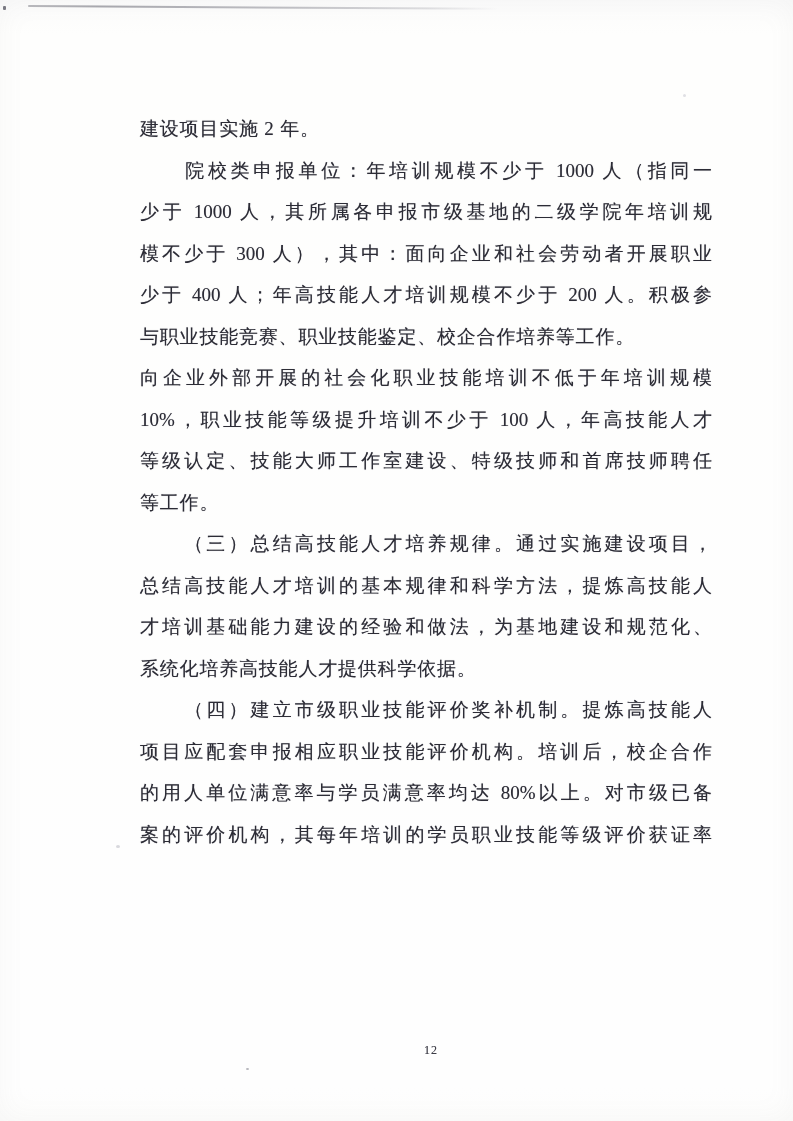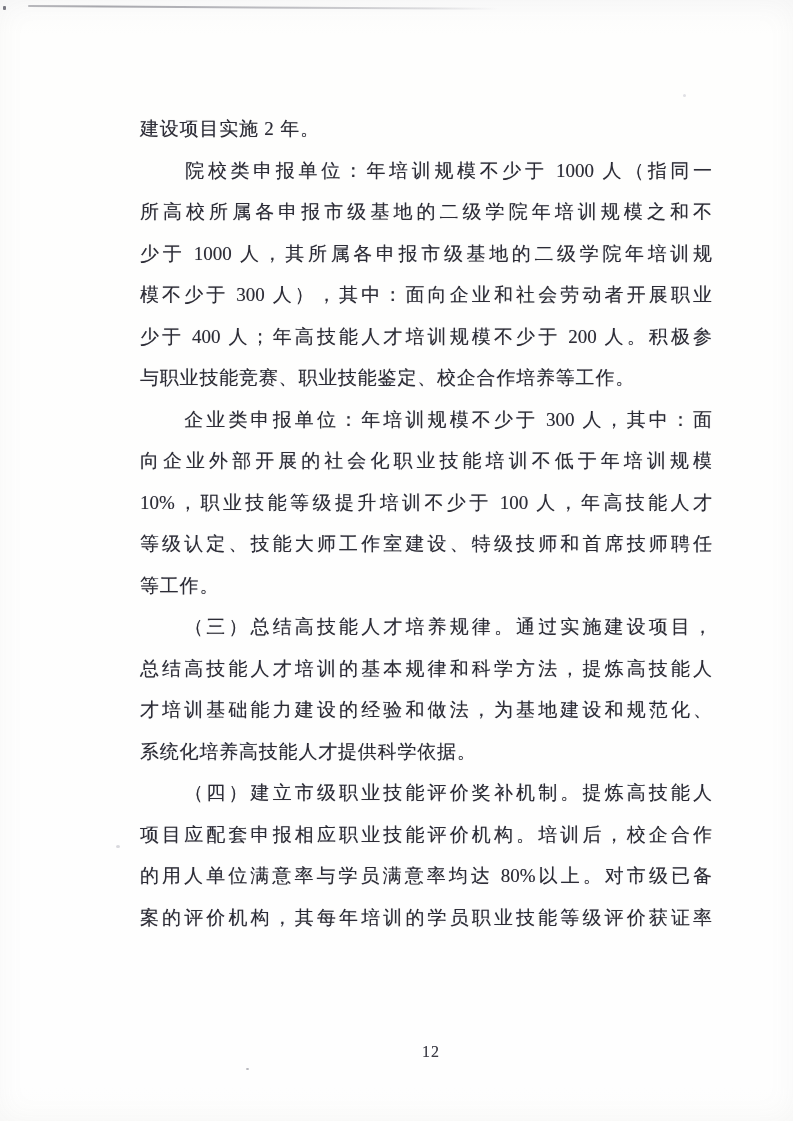--- a/index.html
+++ b/index.html
@@ -74,45 +74,43 @@
   }
   .line.left {
     text-align: left;
     letter-spacing: 0.8px;
   }
   .page-number {
     position: absolute;
     left: 431px;
     top: 1043px;
     transform: translateX(-50%);
-    font-size: 16px;
+    font-size: 12px;
     letter-spacing: 1px;
     color: #3c3c46;
     text-shadow: 0 0 0.5px rgba(60,60,70,0.5);
   }
 </style>
 </head>
 <body>
 
 <div class="page">
   <div class="scan-top-line"></div>
   <div class="corner-mark"></div>
   <div class="speck s1"></div>
   <div class="speck s2"></div>
   <div class="speck s3"></div>
 
   <div class="text-block">
       <div class="line left">建设项目实施 2 年。</div>
       <div class="line justify">　　院校类申报单位：年培训规模不少于 1000 人（指同一</div>
-      <div class="line justify">所高校所属各申报市级基地的二级学院年培训规模之和不</div>
       <div class="line justify">少于 1000 人，其所属各申报市级基地的二级学院年培训规</div>
       <div class="line justify">模不少于 300 人），其中：面向企业和社会劳动者开展职业</div>
       <div class="line justify">少于 400 人；年高技能人才培训规模不少于 200 人。积极参</div>
       <div class="line left">与职业技能竞赛、职业技能鉴定、校企合作培养等工作。</div>
-      <div class="line justify">　　企业类申报单位：年培训规模不少于 300 人，其中：面</div>
       <div class="line justify">向企业外部开展的社会化职业技能培训不低于年培训规模</div>
       <div class="line justify">10%，职业技能等级提升培训不少于 100 人，年高技能人才</div>
       <div class="line justify">等级认定、技能大师工作室建设、特级技师和首席技师聘任</div>
       <div class="line left">等工作。</div>
       <div class="line justify">　　（三）总结高技能人才培养规律。通过实施建设项目，</div>
       <div class="line justify">总结高技能人才培训的基本规律和科学方法，提炼高技能人</div>
       <div class="line justify">才培训基础能力建设的经验和做法，为基地建设和规范化、</div>
       <div class="line left">系统化培养高技能人才提供科学依据。</div>
       <div class="line justify">　　（四）建立市级职业技能评价奖补机制。提炼高技能人</div>
       <div class="line justify">项目应配套申报相应职业技能评价机构。培训后，校企合作</div>

